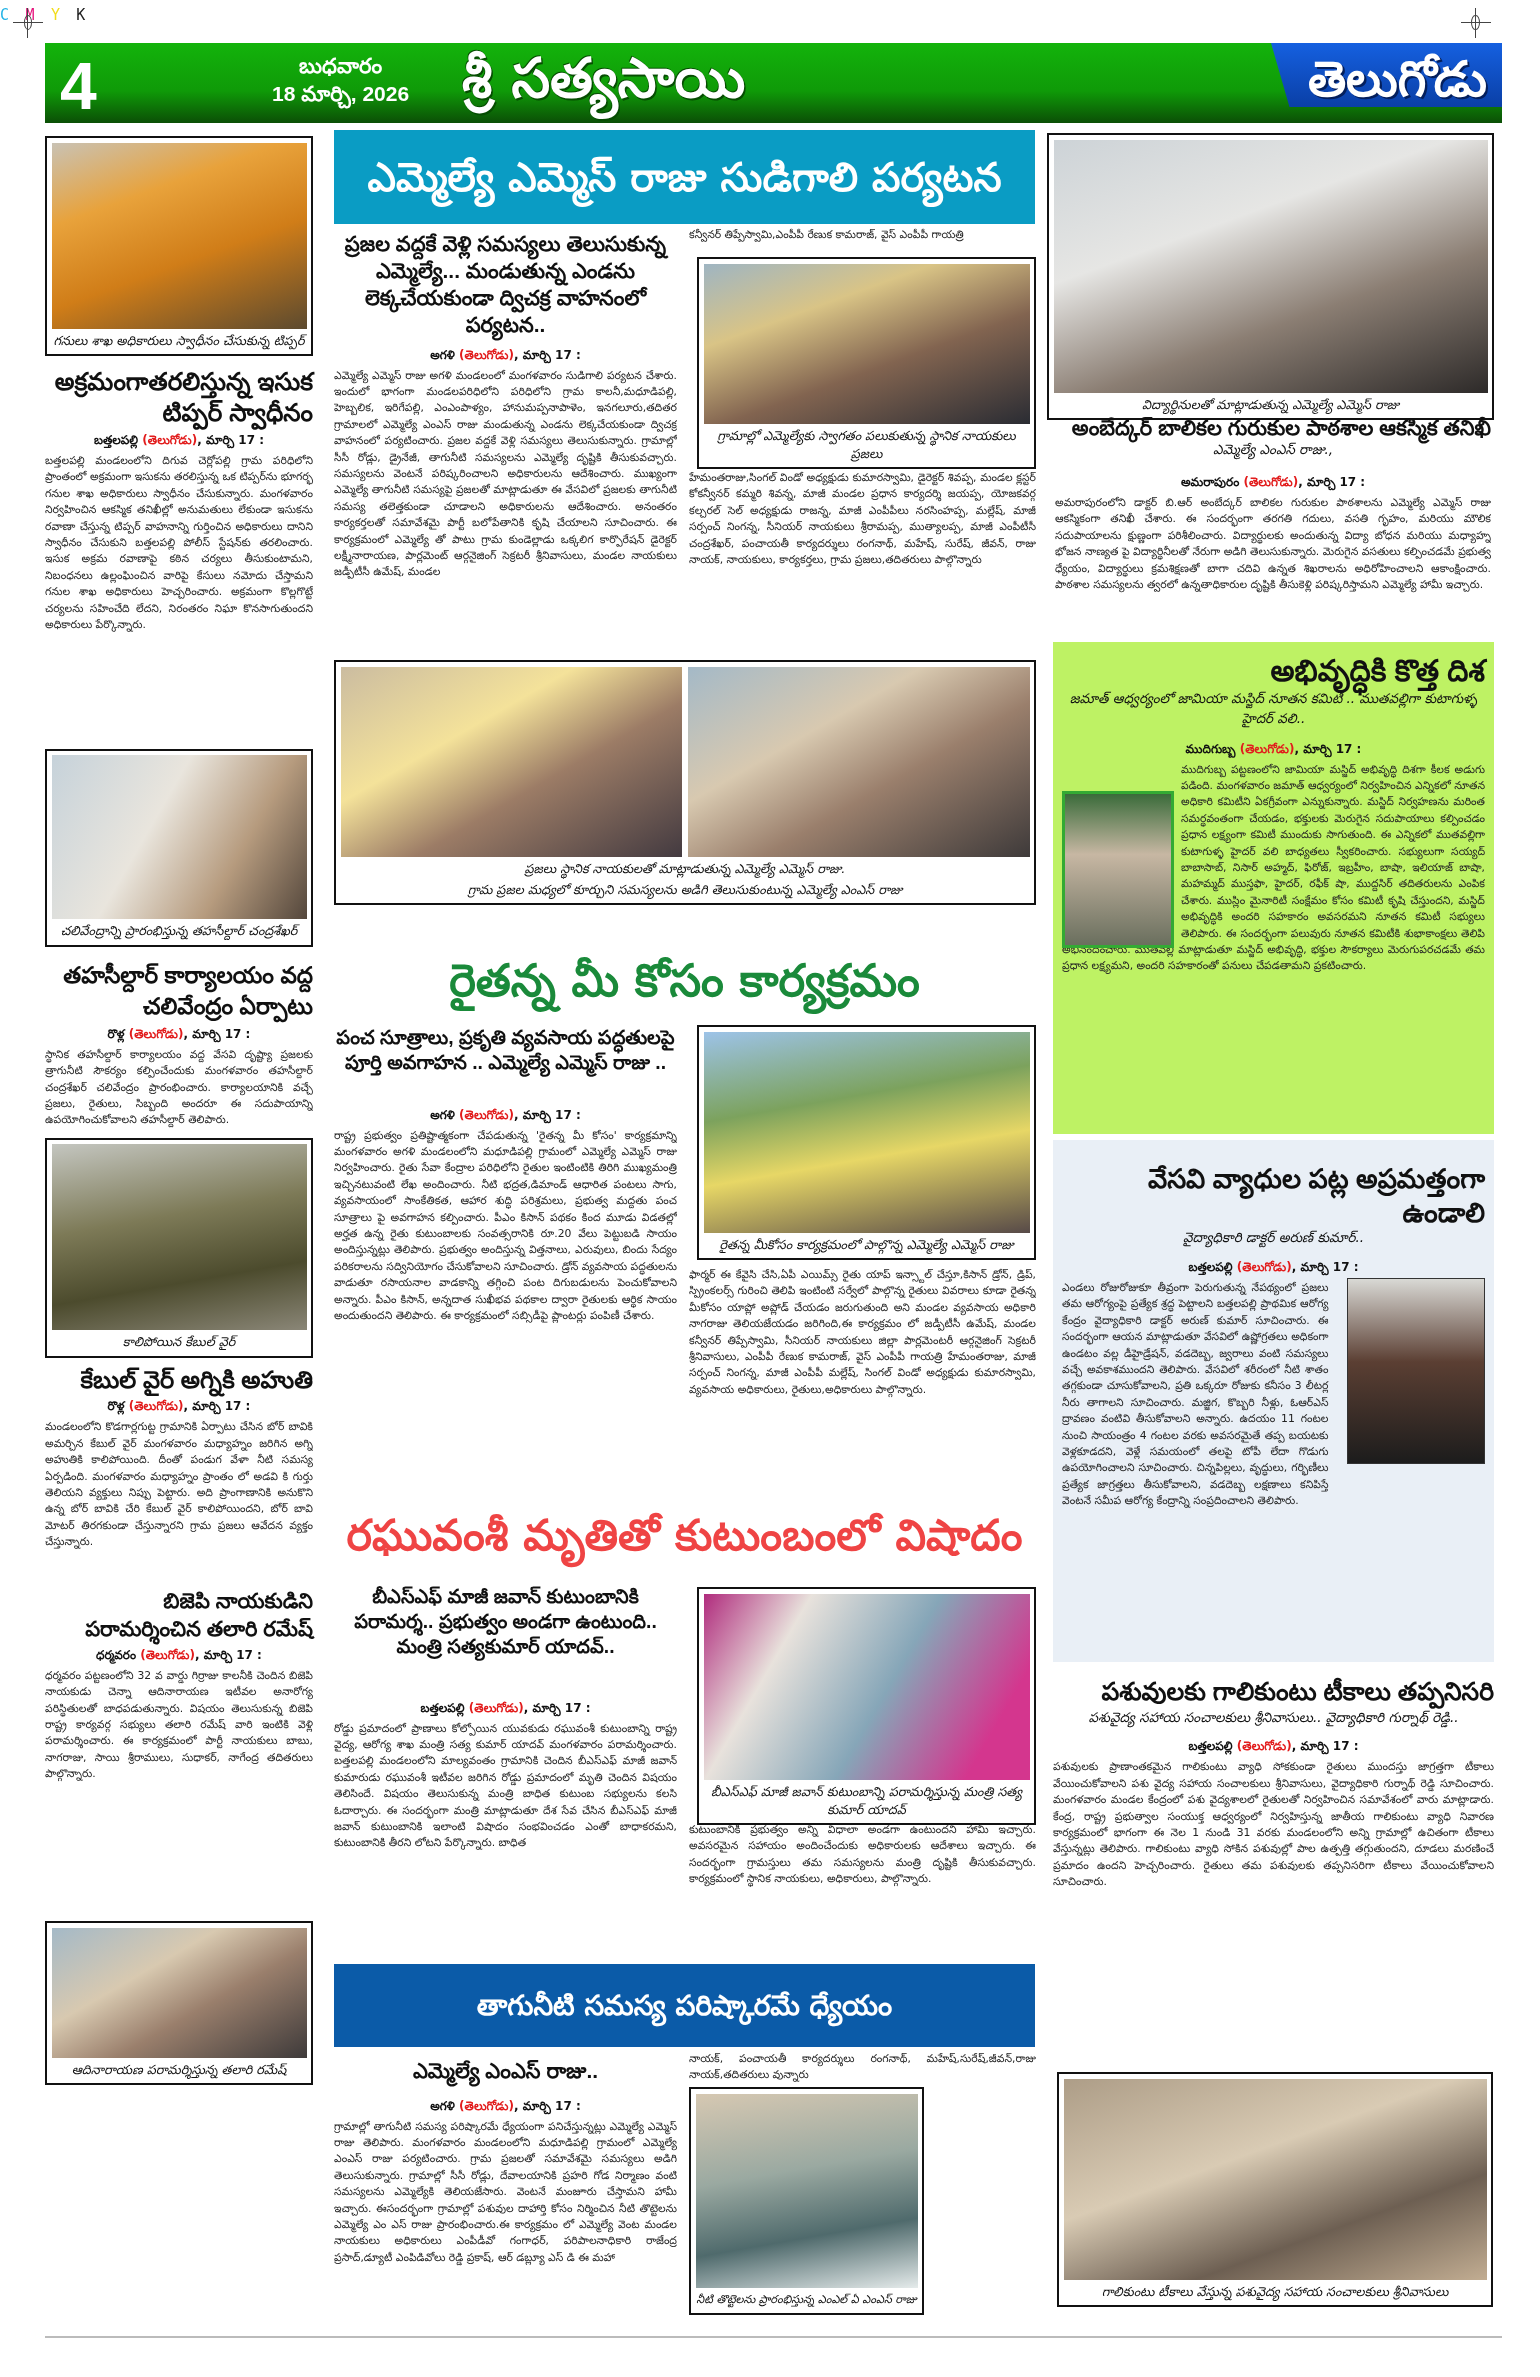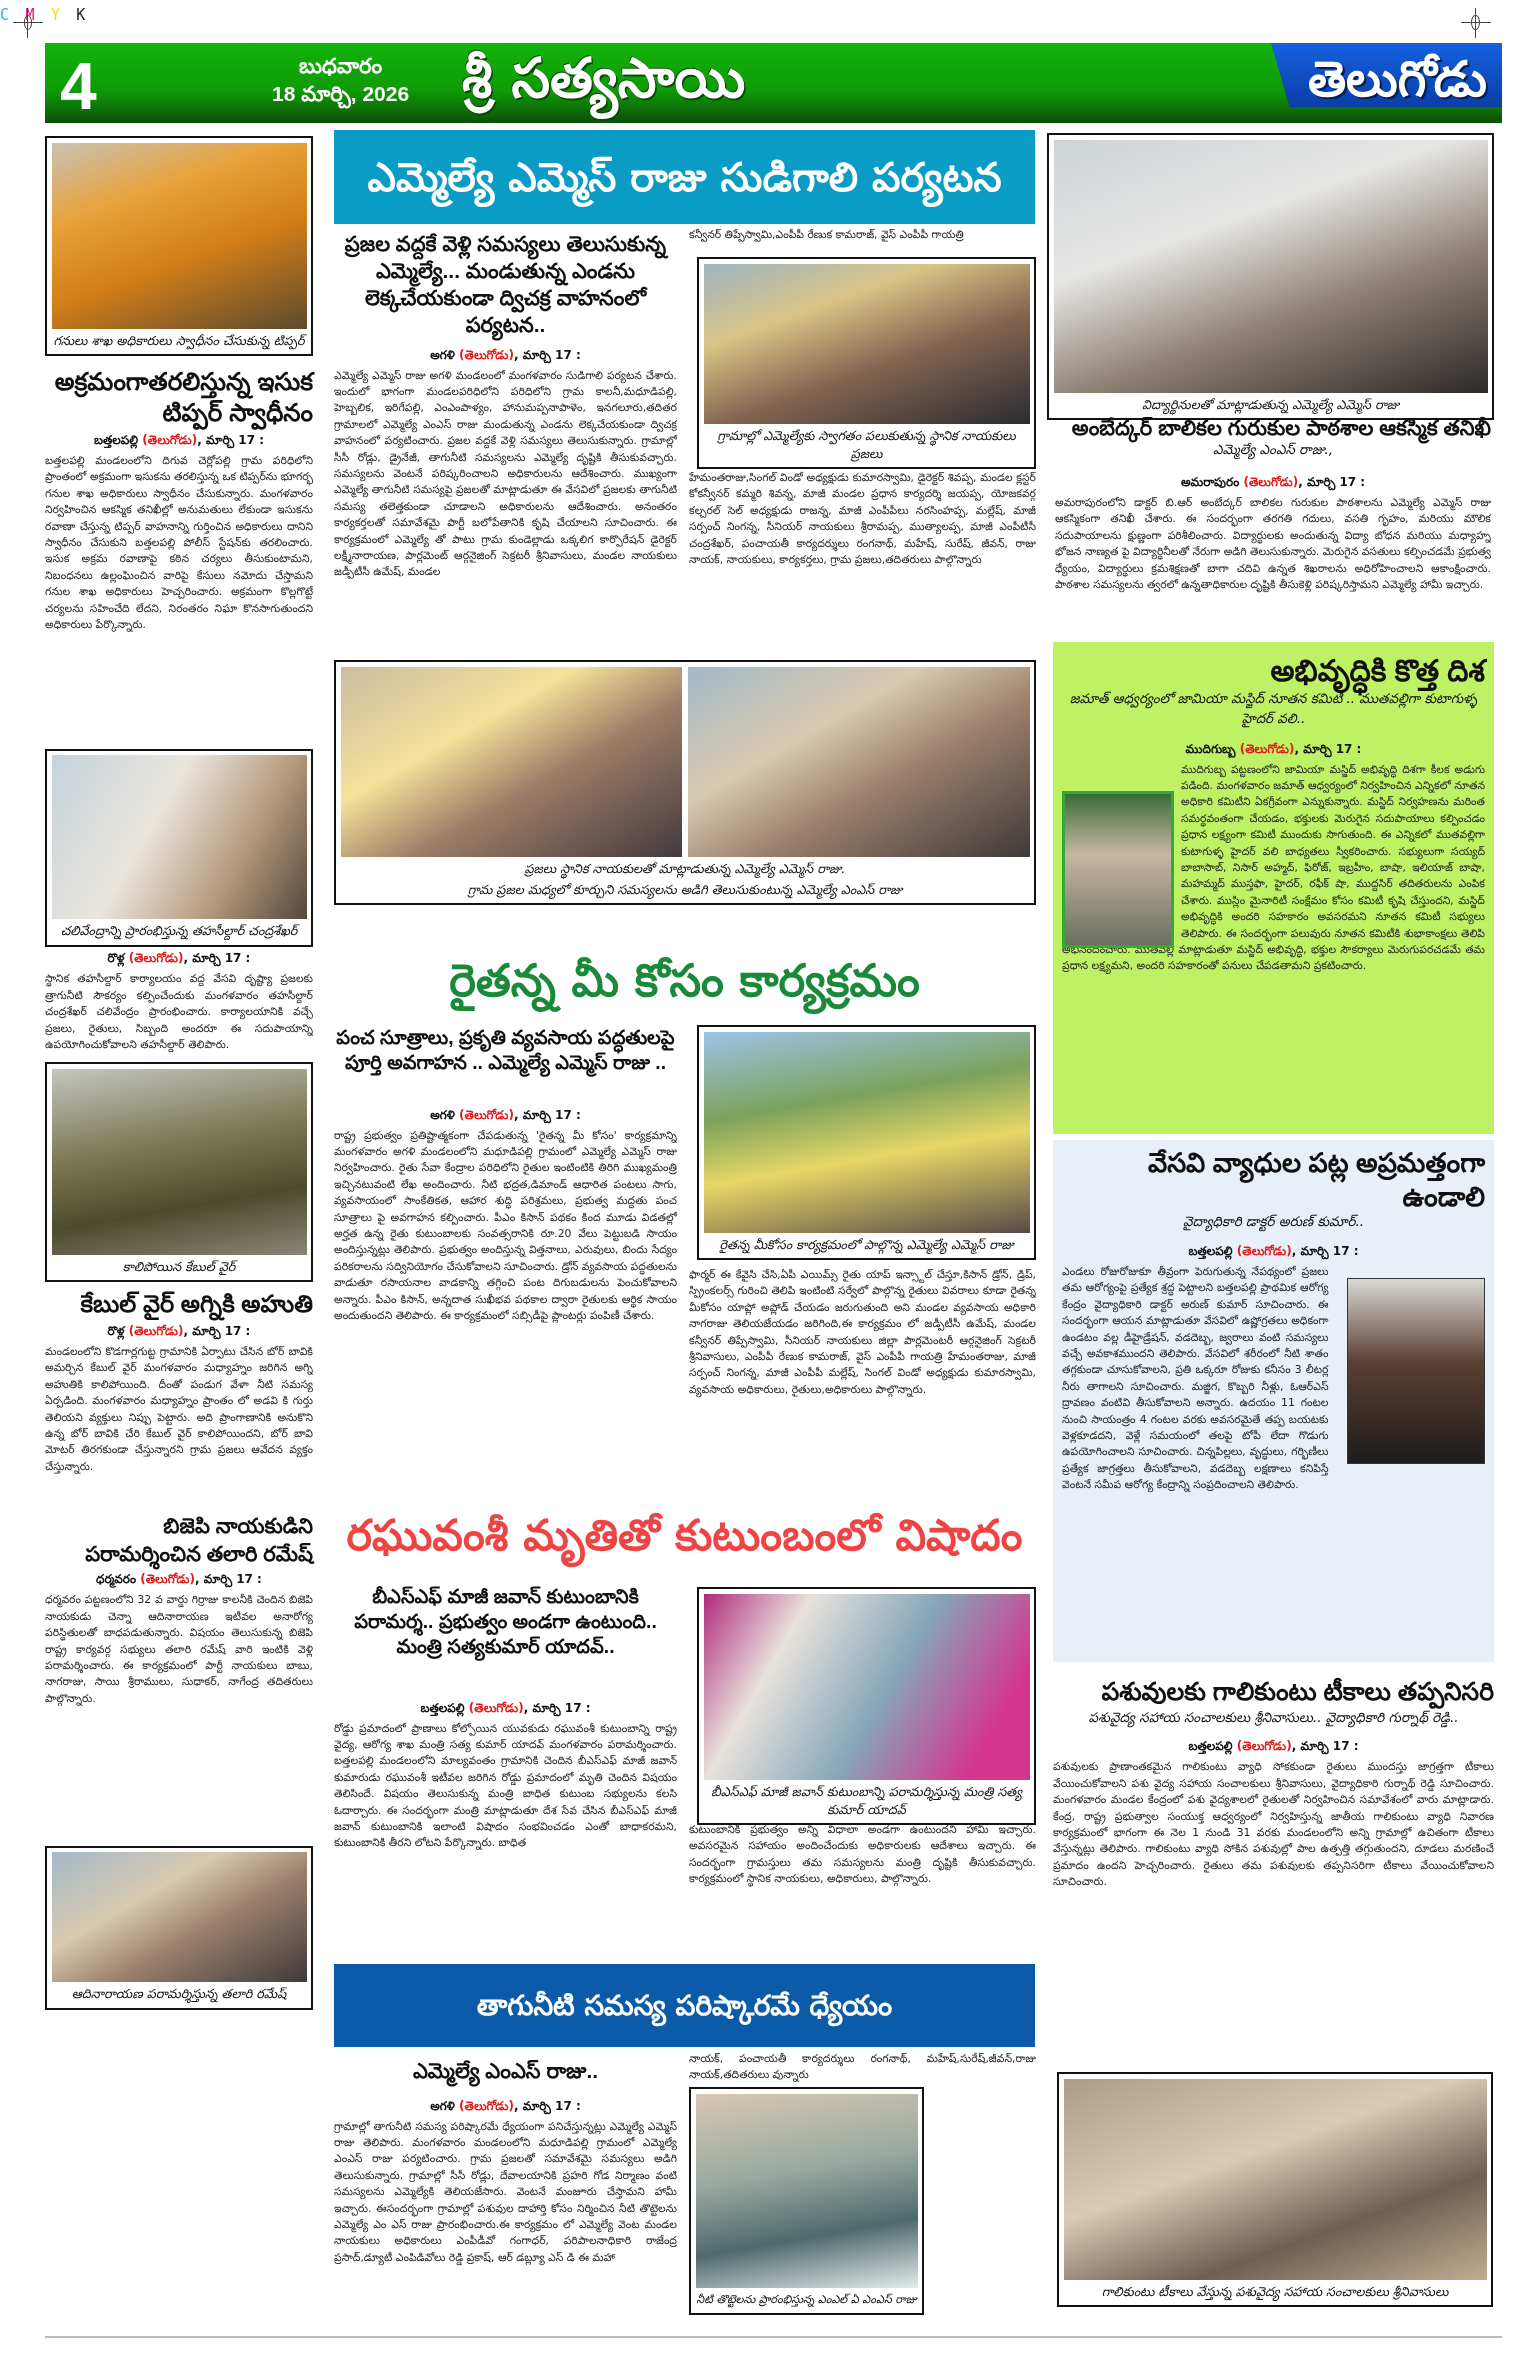--- a/index.html
+++ b/index.html
@@ -70,20 +70,21 @@
     <div class="cap">గనులు శాఖ అధికారులు స్వాధీనం చేసుకున్న టిప్పర్</div>
   </div>
   <div class="hl" style="font-size:24.6px;line-height:31px;margin-top:10.4px">అక్రమంగాతరలిస్తున్న ఇసుక టిప్పర్ స్వాధీనం</div>
   <div class="dl"><span>బత్తలపల్లి</span> <span class="pb">(తెలుగోడు)</span>, <span>మార్చి 17 :</span></div>
   <div class="body" style="height:287px;overflow:hidden">బత్తలపల్లి మండలంలోని దిగువ చెర్లోపల్లి గ్రామ పరిధిలోని ప్రాంతంలో అక్రమంగా ఇసుకను తరలిస్తున్న ఒక టిప్పర్‌ను భూగర్భ గనుల శాఖ అధికారులు స్వాధీనం చేసుకున్నారు. మంగళవారం నిర్వహించిన ఆకస్మిక తనిఖీల్లో అనుమతులు లేకుండా ఇసుకను రవాణా చేస్తున్న టిప్పర్ వాహనాన్ని గుర్తించిన అధికారులు దానిని స్వాధీనం చేసుకుని బత్తలపల్లి పోలీస్ స్టేషన్‌కు తరలించారు. ఇసుక అక్రమ రవాణాపై కఠిన చర్యలు తీసుకుంటామని, నిబంధనలు ఉల్లంఘించిన వారిపై కేసులు నమోదు చేస్తామని గనుల శాఖ అధికారులు హెచ్చరించారు. అక్రమంగా కొల్లగొట్టే చర్యలను సహించేది లేదని, నిరంతరం నిఘా కొనసాగుతుందని అధికారులు పేర్కొన్నారు.</div>
 
   <div class="photo" style="margin-top:9px">
     <div class="img img-indoor" style="height:164px"></div>
     <div class="cap">చలివేంద్రాన్ని ప్రారంభిస్తున్న తహసీల్దార్ చంద్రశేఖర్</div>
   </div>
+  <div class="hl" style="font-size:23px;line-height:31px;margin-top:13.4px">తహసీల్దార్ కార్యాలయం వద్ద చలివేంద్రం ఏర్పాటు</div>
   <div class="dl"><span>రొళ్ల</span> <span class="pb">(తెలుగోడు)</span>, <span>మార్చి 17 :</span></div>
   <div class="body" style="height:82px;overflow:hidden">స్థానిక తహసీల్దార్ కార్యాలయం వద్ద వేసవి దృష్ట్యా ప్రజలకు త్రాగునీటి సౌకర్యం కల్పించేందుకు మంగళవారం తహసీల్దార్ చంద్రశేఖర్ చలివేంద్రం ప్రారంభించారు. కార్యాలయానికి వచ్చే ప్రజలు, రైతులు, సిబ్బంది అందరూ ఈ సదుపాయాన్ని ఉపయోగించుకోవాలని తహసీల్దార్ తెలిపారు.</div>
 
   <div class="photo" style="margin-top:9px">
     <div class="img img-fire" style="height:186px"></div>
     <div class="cap">కాలిపోయిన కేబుల్ వైర్</div>
   </div>
   <div class="hl" style="font-size:24px;line-height:31px;margin-top:6px">కేబుల్ వైర్ అగ్నికి అహుతి</div>
   <div class="dl"><span>రొళ్ల</span> <span class="pb">(తెలుగోడు)</span>, <span>మార్చి 17 :</span></div>
   <div class="body" style="height:162px;overflow:hidden">మండలంలోని కొడగార్లగుట్ట గ్రామానికి ఏర్పాటు చేసిన బోర్ బావికి అమర్చిన కేబుల్ వైర్ మంగళవారం మధ్యాహ్నం జరిగిన అగ్ని అహుతికి కాలిపోయింది. దీంతో పండుగ వేళా నీటి సమస్య ఏర్పడింది. మంగళవారం మధ్యాహ్నం ప్రాంతం లో అడవి కి గుర్తు తెలియని వ్యక్తులు నిప్పు పెట్టారు. అది ప్రాంగాణానికి అనుకొని ఉన్న బోర్ బావికి చేరి కేబుల్ వైర్ కాలిపోయిందని, బోర్ బావి మోటర్ తిరగకుండా చేస్తున్నారని గ్రామ ప్రజలు ఆవేదన వ్యక్తం చేస్తున్నారు.</div>
@@ -166,21 +167,21 @@
 </div>
 
 <div class="abs tint-green" style="left:1053px;top:642px;width:441px;height:492px;padding:10.4px 9px">
   <div class="hl" style="font-size:30px;line-height:37px">అభివృద్ధికి కొత్త దిశ</div>
   <div style="text-align:center;font-size:13.4px;font-style:italic;line-height:19.4px">జమాత్ ఆధ్వర్యంలో జామియా మస్జిద్ నూతన కమిటీ .. ముతవల్లిగా కుటాగుళ్ళ హైదర్ వలి..</div>
   <div class="dl" style="margin-top:13.4px"><span>ముదిగుబ్బ</span> <span class="pb">(తెలుగోడు)</span>, <span>మార్చి 17 :</span></div>
   <div class="portrait abs" style="left:9px;top:149px;width:112px;height:157px"></div>
   <div class="body" style="height:365px;overflow:hidden;text-indent:0"><span style="float:left;width:119px;height:171px"></span><span>ముదిగుబ్బ పట్టణంలోని జామియా మస్జిద్ అభివృద్ధి దిశగా కీలక అడుగు పడింది. మంగళవారం జమాత్ ఆధ్వర్యంలో నిర్వహించిన ఎన్నికలో నూతన అధికారి కమిటీని ఏకగ్రీవంగా ఎన్నుకున్నారు. మస్జిద్ నిర్వహణను మరింత సమర్థవంతంగా చేయడం, భక్తులకు మెరుగైన సదుపాయాలు కల్పించడం ప్రధాన లక్ష్యంగా కమిటీ ముందుకు సాగుతుంది. ఈ ఎన్నికలో ముతవల్లిగా కుటాగుళ్ళ హైదర్ వలి బాధ్యతలు స్వీకరించారు. సభ్యులుగా సయ్యద్ బాబాసాబ్, నిసార్ అహ్మద్, ఫిరోజ్, ఇబ్రహీం, బాషా, ఇలియాజ్ బాషా, మహమ్మద్ ముస్తఫా, హైదర్, రఫీక్ షా, ముద్దసిర్ తదితరులను ఎంపిక చేశారు. ముస్లిం మైనారిటీ సంక్షేమం కోసం కమిటీ కృషి చేస్తుందని, మస్జిద్ అభివృద్ధికి అందరి సహకారం అవసరమని నూతన కమిటీ సభ్యులు తెలిపారు. ఈ సందర్భంగా పలువురు నూతన కమిటీకి శుభాకాంక్షలు తెలిపి అభినందించారు. ముతవల్లి మాట్లాడుతూ మస్జిద్ అభివృద్ధి, భక్తుల సౌకర్యాలు మెరుగుపరచడమే తమ ప్రధాన లక్ష్యమని, అందరి సహకారంతో పనులు చేపడతామని ప్రకటించారు.</span></div>
 </div>
 
-<div class="abs tint-blue" style="left:1053px;top:1140px;width:441px;height:522px;padding:6px 9px">
+<div class="abs tint-blue" style="left:1053px;top:1140px;width:441px;height:522px;padding:22px 9px">
   <div class="hl" style="font-size:27px;line-height:34px">వేసవి వ్యాధుల పట్ల అప్రమత్తంగా ఉండాలి</div>
   <div style="text-align:center;font-size:13.4px;font-style:italic">వైద్యాధికారి డాక్టర్ అరుణ్ కుమార్..</div>
   <div class="dl" style="margin-top:12px"><span>బత్తలపల్లి</span> <span class="pb">(తెలుగోడు)</span>, <span>మార్చి 17 :</span></div>
   <div class="body" style="height:417px;overflow:hidden"><span style="float:right;width:149px;height:216px;margin:30px 0 0 7.5px"></span><span>ఎండలు రోజురోజుకూ తీవ్రంగా పెరుగుతున్న నేపథ్యంలో ప్రజలు తమ ఆరోగ్యంపై ప్రత్యేక శ్రద్ధ పెట్టాలని బత్తలపల్లి ప్రాథమిక ఆరోగ్య కేంద్రం వైద్యాధికారి డాక్టర్ అరుణ్ కుమార్ సూచించారు. ఈ సందర్భంగా ఆయన మాట్లాడుతూ వేసవిలో ఉష్ణోగ్రతలు అధికంగా ఉండటం వల్ల డీహైడ్రేషన్, వడదెబ్బ, జ్వరాలు వంటి సమస్యలు వచ్చే అవకాశముందని తెలిపారు. వేసవిలో శరీరంలో నీటి శాతం తగ్గకుండా చూసుకోవాలని, ప్రతి ఒక్కరూ రోజుకు కనీసం 3 లీటర్ల నీరు తాగాలని సూచించారు. మజ్జిగ, కొబ్బరి నీళ్లు, ఓఆర్ఎస్ ద్రావణం వంటివి తీసుకోవాలని అన్నారు. ఉదయం 11 గంటల నుంచి సాయంత్రం 4 గంటల వరకు అవసరమైతే తప్ప బయటకు వెళ్లకూడదని, వెళ్లే సమయంలో తలపై టోపీ లేదా గొడుగు ఉపయోగించాలని సూచించారు. చిన్నపిల్లలు, వృద్ధులు, గర్భిణీలు ప్రత్యేక జాగ్రత్తలు తీసుకోవాలని, వడదెబ్బ లక్షణాలు కనిపిస్తే వెంటనే సమీప ఆరోగ్య కేంద్రాన్ని సంప్రదించాలని తెలిపారు.</span></div>
   <div class="portrait2 abs" style="left:294px;top:138px;width:138px;height:186px"></div>
 </div>
 
 <div class="abs" style="left:1053px;top:1675px;width:441px">
   <div class="hl" style="font-size:25px;line-height:33px">పశువులకు గాలికుంటు టీకాలు తప్పనిసరి</div>
   <div style="text-align:center;font-size:13.4px;font-style:italic;line-height:19.4px">పశువైద్య సహాయ సంచాలకులు శ్రీనివాసులు.. వైద్యాధికారి గుర్నాథ్ రెడ్డి..</div>

